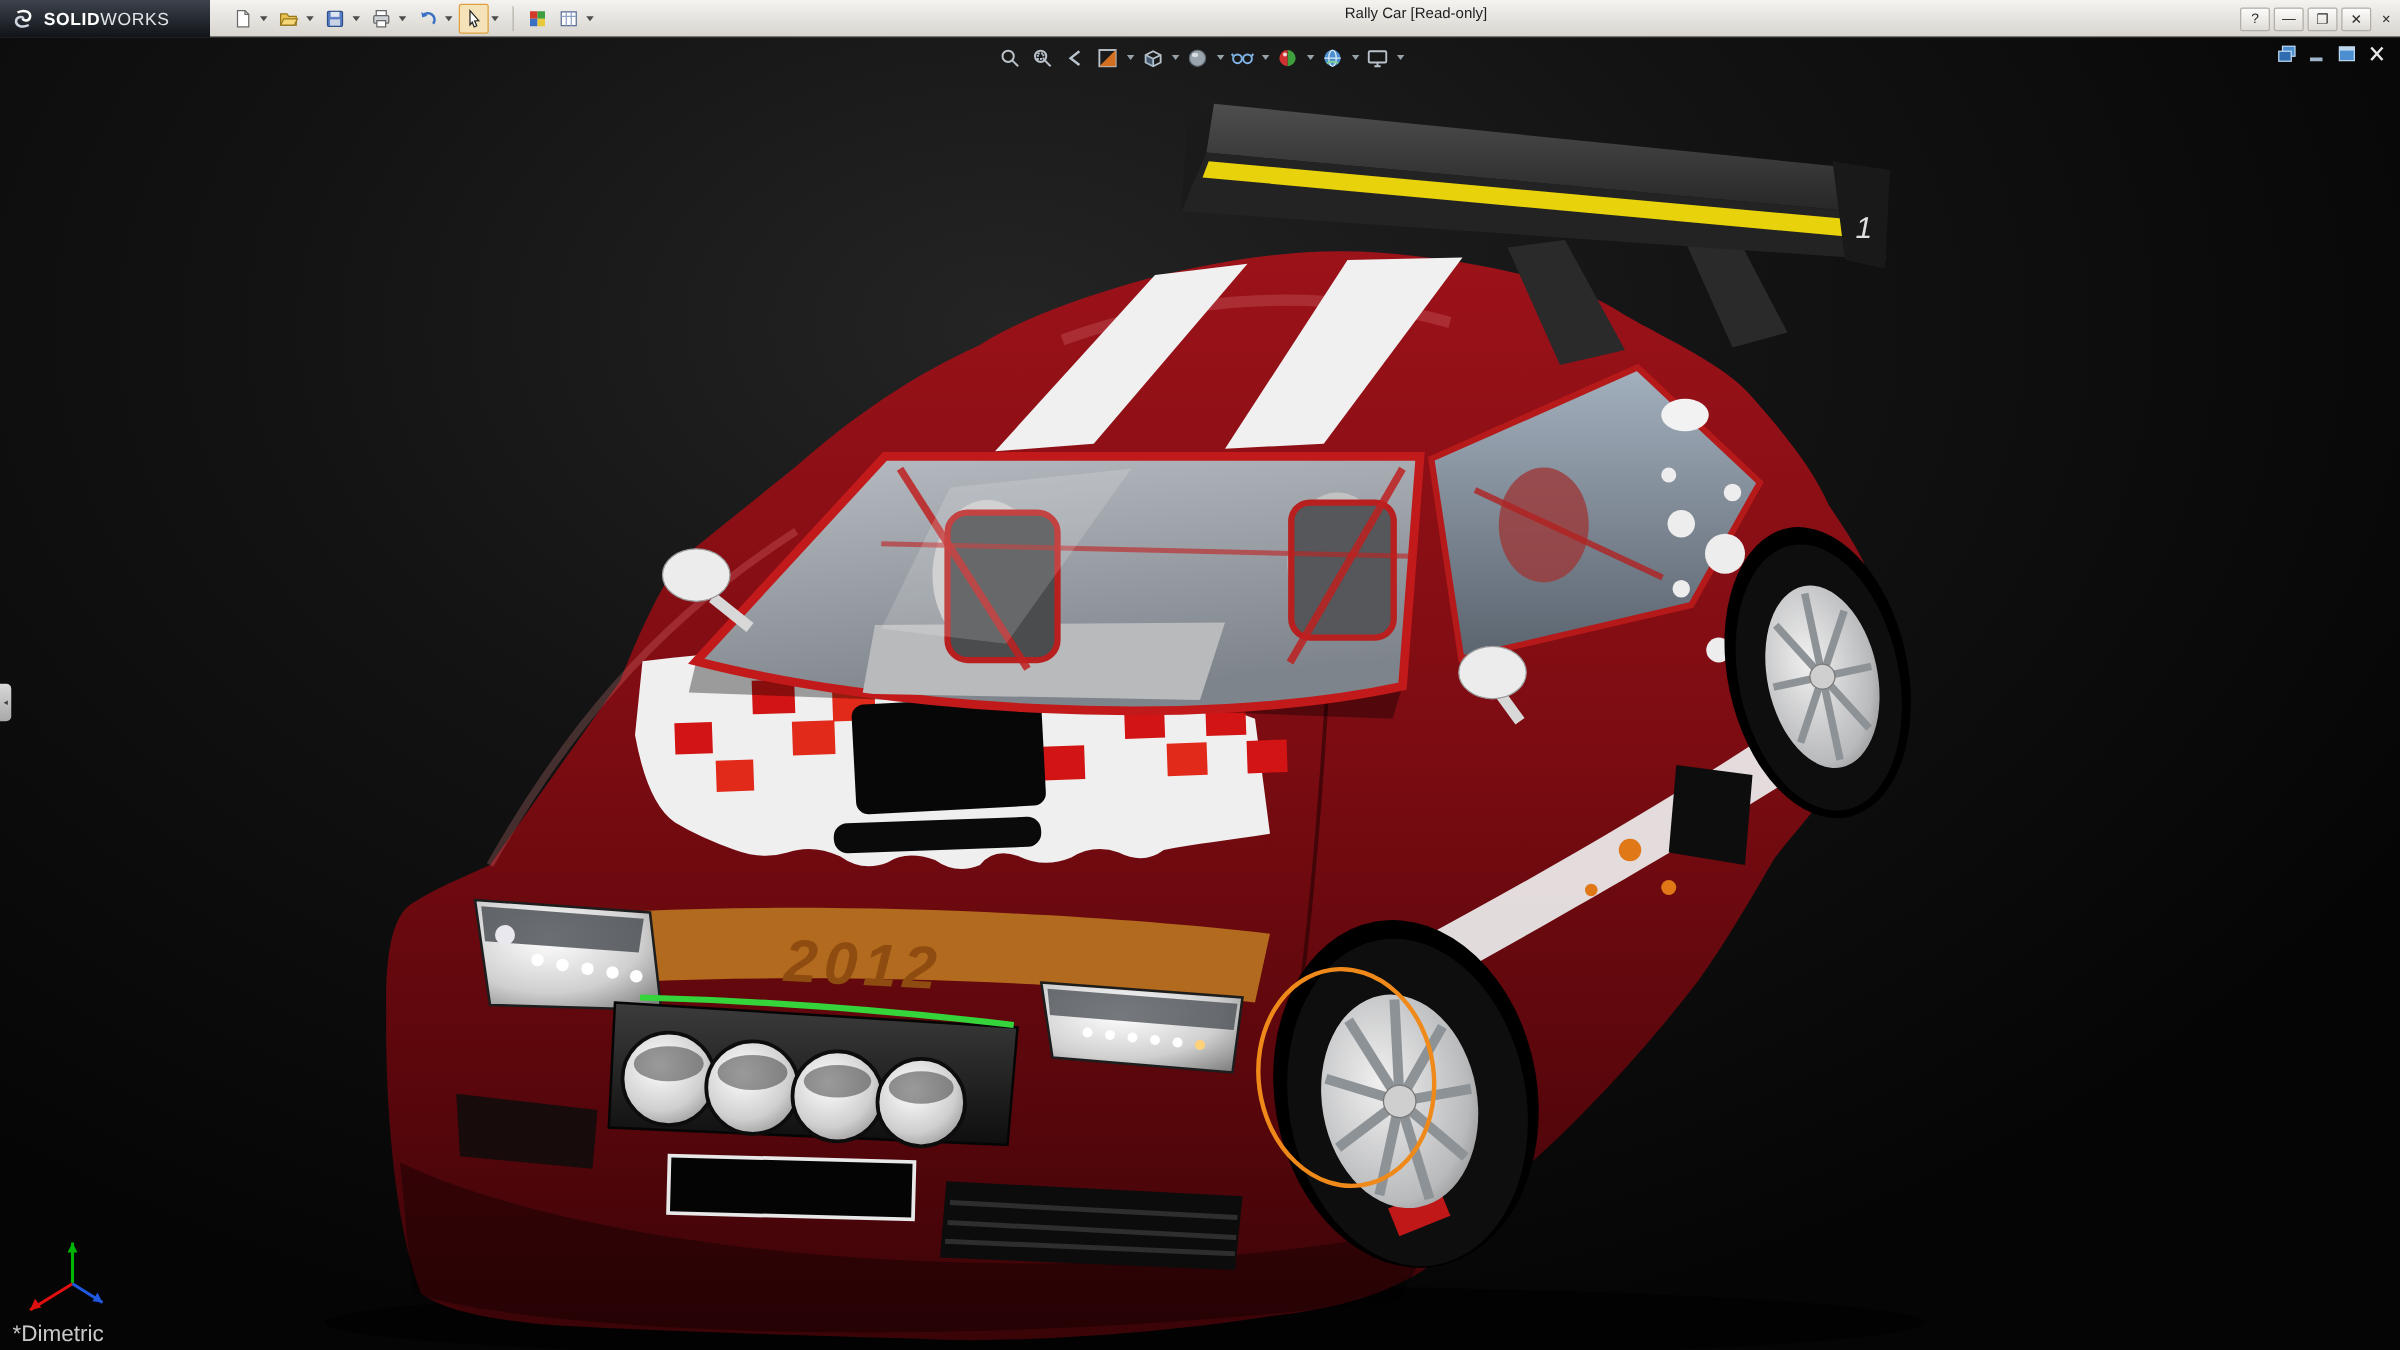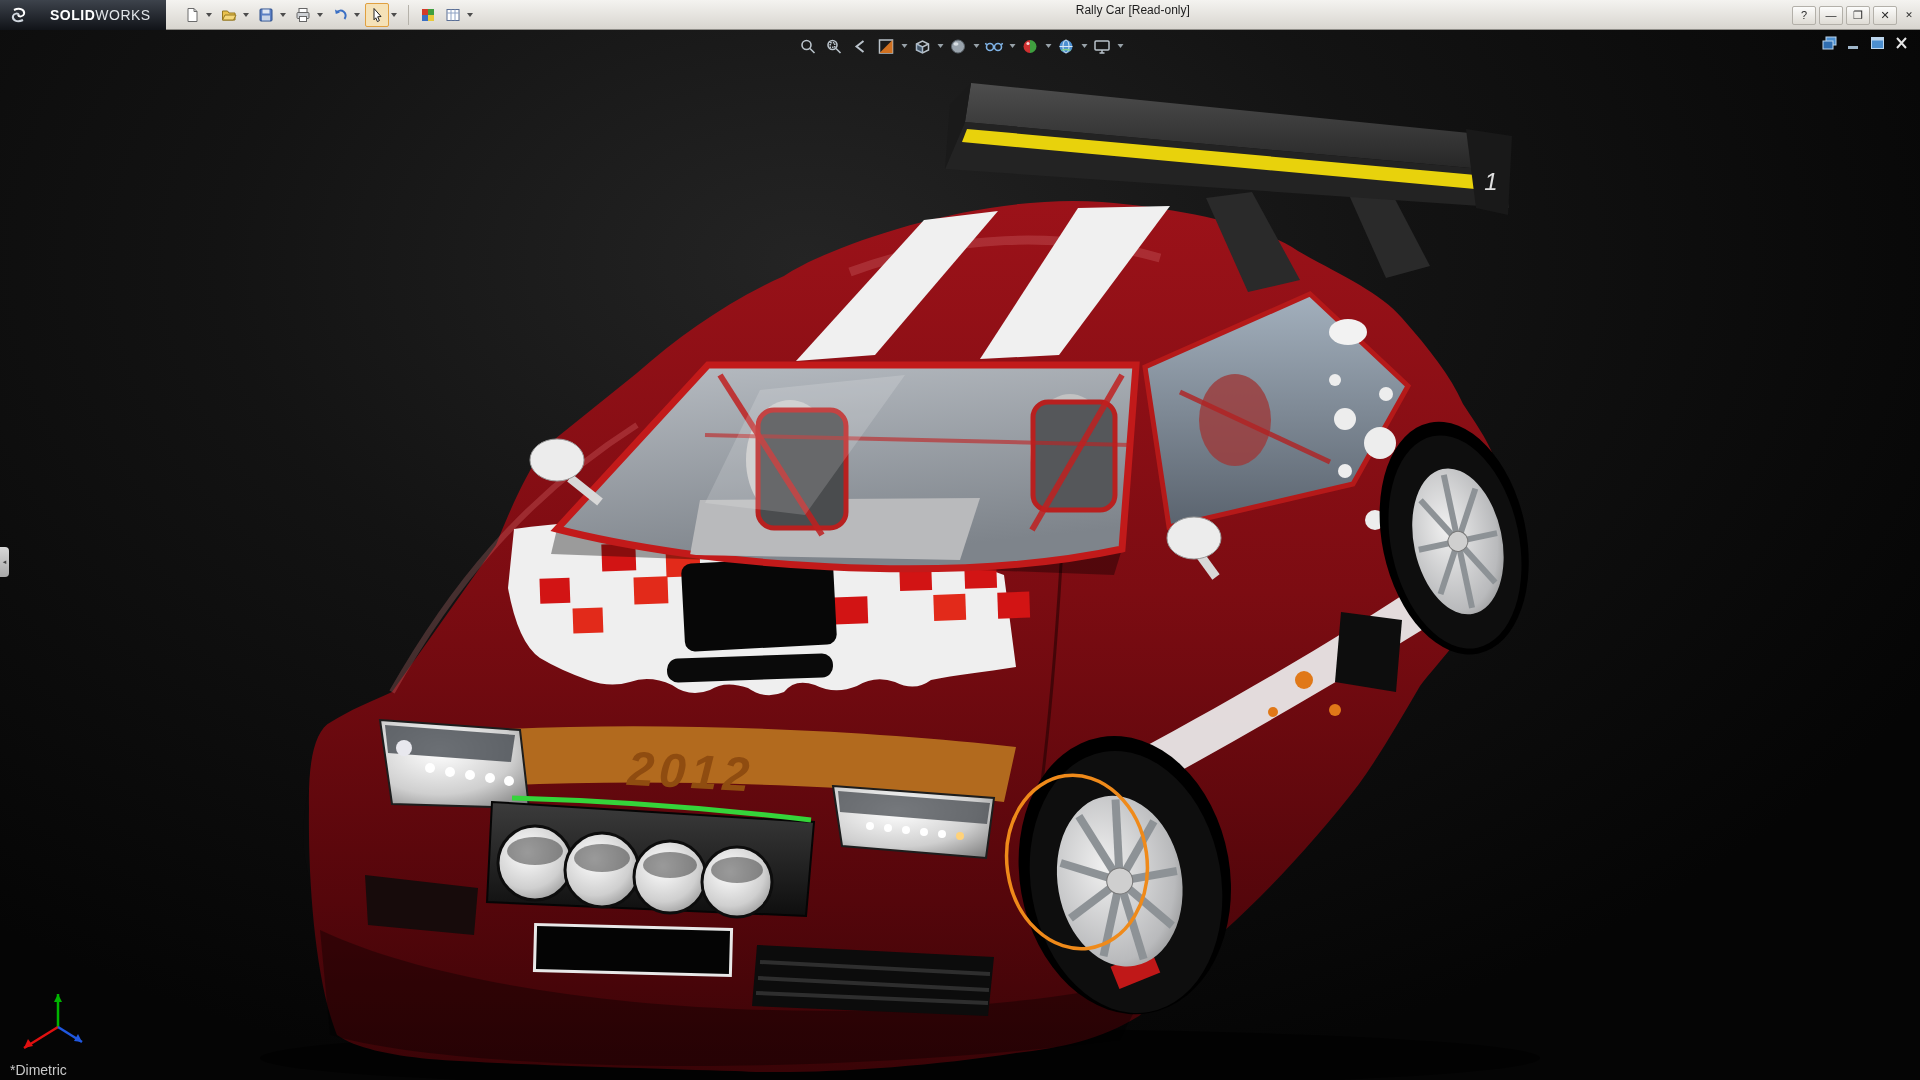--- a/index.html
+++ b/index.html
@@ -4,21 +4,21 @@
 <style>
   * { box-sizing: border-box; margin: 0; padding: 0; }
   html,body { width:1920px; height:1080px; overflow:hidden; background:#000;
               font-family:"Liberation Sans", sans-serif; }
 
   
   .titlebar { position:relative; width:1920px; height:30px;
     background:linear-gradient(#f4f3f0,#d8d5cf);
     border-bottom:1px solid #8f8d88; display:flex; align-items:center; }
   .brand { height:30px; background:linear-gradient(#3d434c,#101318);
-    color:#fff; display:flex; align-items:center; padding:0 15px 0 10px; gap:22px; }
+    color:#fff; display:flex; align-items:center; padding:0 32px 0 10px; gap:7px; }
   .brand .mark svg { display:block; }
   .brand-text { font-size:14px; letter-spacing:.5px; color:#fff; }
   .brand-text .bold { font-weight:bold; }
   .brand-text .light { font-weight:normal; color:#e2e6ea; }
   .tb-icons { display:flex; align-items:center; margin-left:14px; gap:1px; }
   .tb-btn { width:24px; height:24px; display:flex; align-items:center; justify-content:center;
     border:1px solid transparent; border-radius:2px; }
   .tb-btn.active { border-color:#e0a040; background:#f5e2b8; }
   .caret { width:0; height:0; border-left:3px solid transparent; border-right:3px solid transparent;
     border-top:4px solid #4c4c4c; margin:0 4px 0 1px; }
@@ -42,21 +42,21 @@
   .hu-caret { width:0; height:0; border-left:3px solid transparent; border-right:3px solid transparent;
     border-top:4px solid #97a1a8; margin-left:1px; }
 
   .doc-controls { position:absolute; top:5px; right:10px; display:flex; gap:7px; align-items:center; }
   .doc-btn { width:17px; height:16px; display:flex; align-items:center; justify-content:center; }
 
   .splitter-handle { position:absolute; left:0; top:517px; width:9px; height:30px;
     background:linear-gradient(#d8d8d8,#a8a8a8); border-radius:0 4px 4px 0;
     display:flex; align-items:center; justify-content:center; font-size:7px; color:#444; }
 
-  .view-label { position:absolute; left:10px; bottom:2px; color:#c9c9c9; font-size:14px; }
+  .view-label { position:absolute; left:10px; bottom:2px; color:#c9c9c9; font-size:18px; }
 
   .triad { position:absolute; left:10px; bottom:28px; }
 </style>
 </head>
 <body>
 
 <div class="titlebar">
   <div class="brand">
     <span class="mark">
       <svg width="18" height="18" viewBox="0 0 18 18">

